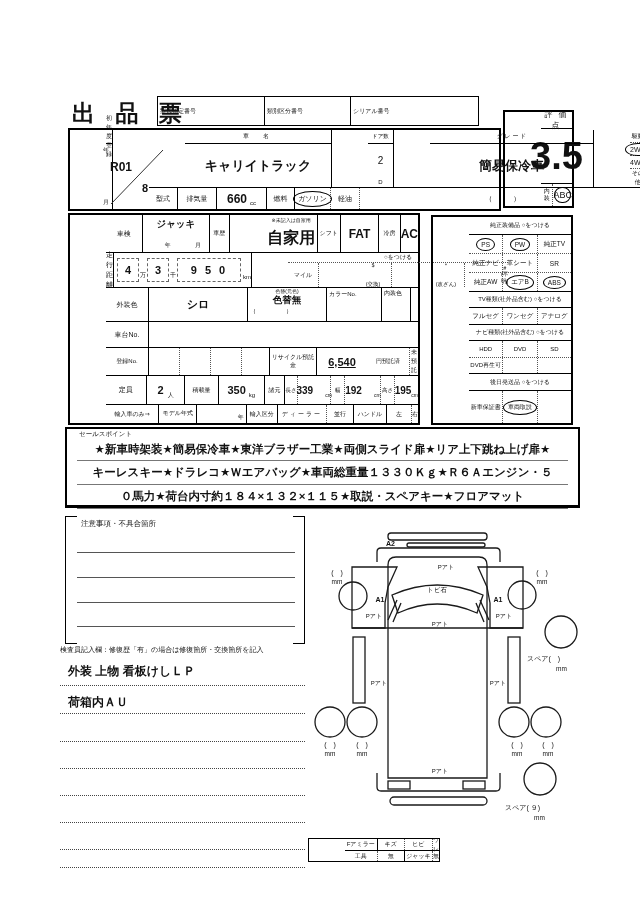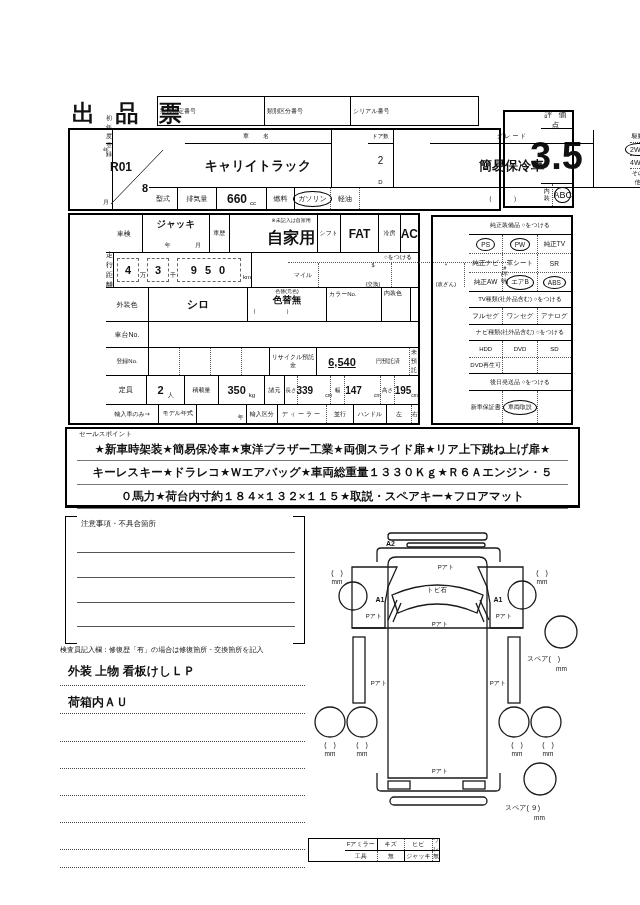--- a/index.html
+++ b/index.html
@@ -211,21 +211,21 @@
         <span class="lbl6" style="margin:10px 0 0 3px;">kg</span>
       </div>
       <div class="ctr br lbl6" style="width:20px;">諸元</div>
       <div class="ctr brd" style="width:13px;font-size:5.5px;line-height:1.1;text-align:center;">長さ</div>
       <div class="ctr brd" style="width:32px;">
         <span class="b" style="font-size:10px;">339</span>
         <span style="font-size:5px;margin-top:10px;">cm</span>
       </div>
       <div class="ctr brd" style="width:14px;font-size:5.5px;">幅</div>
       <div class="ctr brd" style="width:35px;">
-        <span class="b" style="font-size:10px;">147</span>
+        <span class="b" style="font-size:10px;">192</span>
         <span style="font-size:5px;margin-top:10px;">cm</span>
       </div>
       <div class="ctr brd" style="width:13px;font-size:5.5px;line-height:1.1;text-align:center;">高さ</div>
       <div class="ctr" style="flex:1;">
         <span class="b" style="font-size:10px;">195</span>
         <span style="font-size:5px;margin-top:10px;">cm</span>
       </div>
     </div>
 
     <div class="fl" style="flex:1;">

